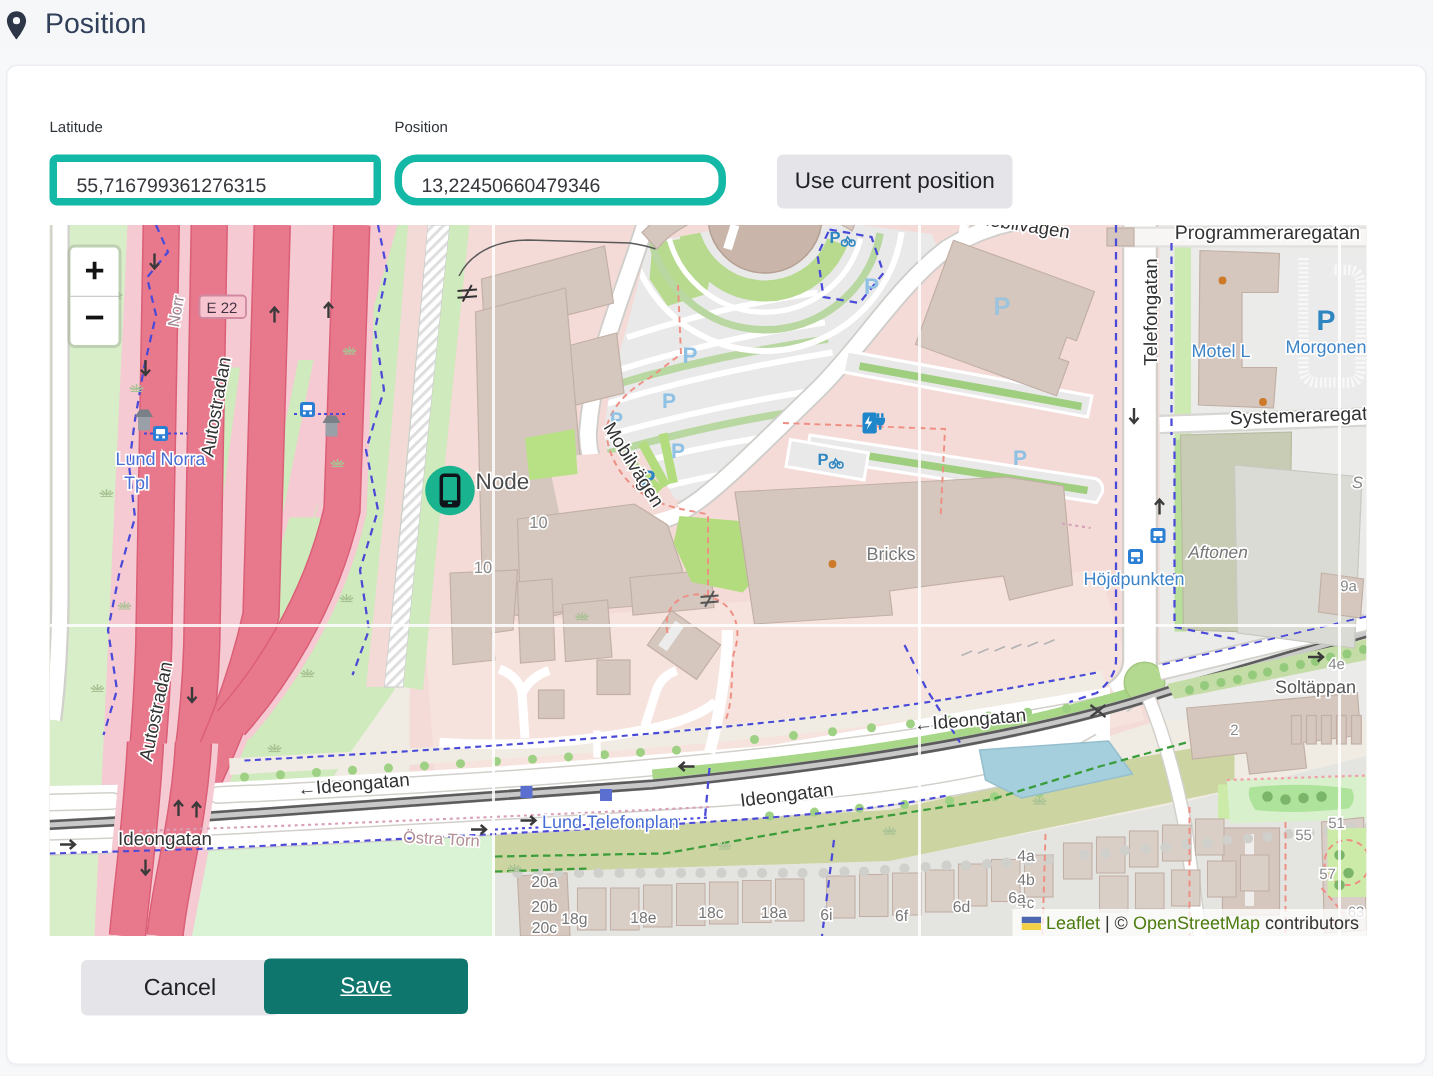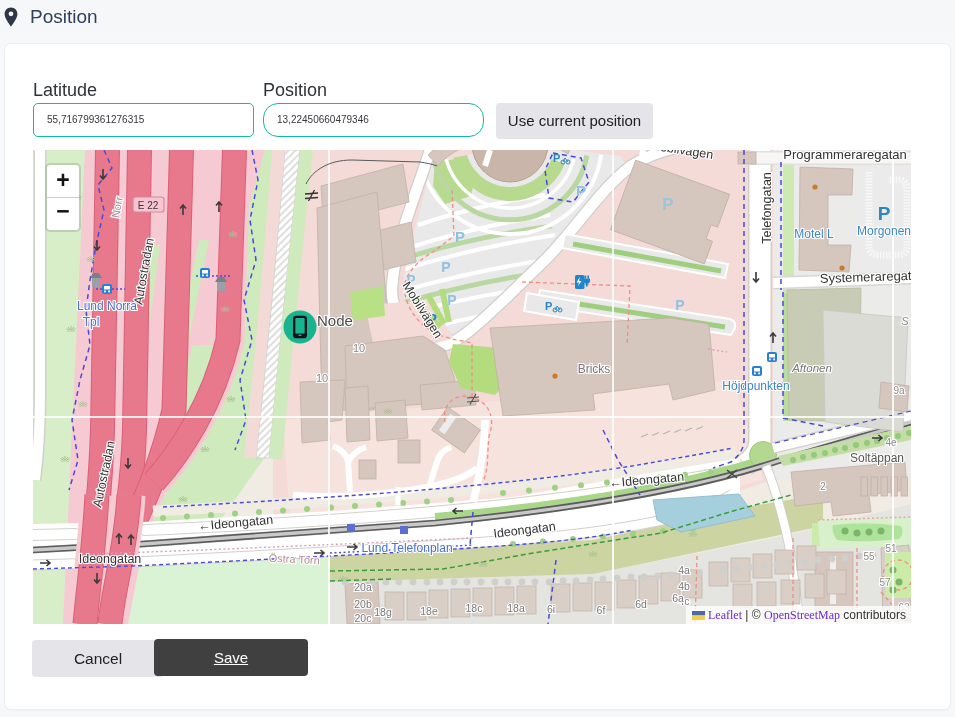--- a/index.html
+++ b/index.html
@@ -1,31 +1,31 @@
 <!DOCTYPE html>
 <html><head>
 <meta charset="utf-8">
 <style>
 * { margin:0; padding:0; box-sizing:border-box; }
 html,body { width:955px; height:717px; background:#f7f8fa; font-family:"Liberation Sans", sans-serif; overflow:hidden; position:relative; }
 .hdr { position:absolute; left:0; top:0; width:955px; height:32px; background:#f6f7f9; }
 .hdr-title { position:absolute; left:30px; top:6px; font-size:19px; color:#31405a; }
 .pin { position:absolute; left:4px; top:7px; }
 .card { position:absolute; left:4px; top:43px; width:947px; height:667px; background:#ffffff; border:1px solid #eceef2; border-radius:7px; box-shadow:0 1px 2px rgba(0,0,0,0.03); }
-.lbl { position:absolute; font-size:18px; color:#2e3338; }
-.inp { position:absolute; height:34px; width:221px; border:1px solid #14b8a6; border-radius:5px; background:#fff; font-size:10px; color:#36383d; line-height:32px; padding-left:13px; }
-.btn { position:absolute; border-radius:4px; text-align:center; font-size:15px; }
+.lbl { position:absolute; font-size:10px; color:#2e3338; }
+.inp { position:absolute; height:34px; width:221px; border:5px solid #14b8a6; border-radius:5px; background:#fff; font-size:13px; color:#36383d; line-height:32px; padding-left:13px; }
+.btn { position:absolute; border-radius:4px; text-align:center; font-size:15px;margin-left:22px; }
 .btn-gray { background:#e5e5e9; color:#202227; }
 #map { position:absolute; left:33px; top:150px; width:878px; height:474px; overflow:hidden; background:#f1ede6; }
 #zoomctl { position:absolute; left:12px; top:13px; width:36px; height:69px; background:rgba(160,170,150,0.45); border-radius:5px; padding:2px; }
 #zoomctl .zb { width:32px; height:32px; background:#fff; color:#131313; text-align:center; font-size:23px; font-weight:bold; line-height:30px; }
 #zoomctl .zb1 { border-radius:3px 3px 0 0; border-bottom:1px solid #ccc; height:33px;}
 #zoomctl .zb2 { border-radius:0 0 3px 3px; line-height:26px; }
 #attr { position:absolute; right:0; bottom:0; height:18px; background:rgba(255,255,255,0.78); font-size:12px; color:#333; padding:0 5px 0 6px; line-height:18px; }
-#attr a { color:#6d28d9; text-decoration:none;font-family:Liberation Serif, serif; }
+#attr a { color:#4d7c0f; text-decoration:none; }
 </style>
 </head>
 <body>
 <div class="hdr"></div>
 <svg class="pin" width="14" height="20" viewBox="0 0 14 20">
     <path d="M7 0.5 C3.4 0.5 0.6 3.3 0.6 6.9 C0.6 11.7 7 19.4 7 19.4 C7 19.4 13.4 11.7 13.4 6.9 C13.4 3.3 10.6 0.5 7 0.5 Z M7 9.2 A2.4 2.4 0 1 1 7 4.4 A2.4 2.4 0 0 1 7 9.2 Z" fill="#2e3748"></path>
   </svg>
 <div class="hdr-title">Position</div>
 <div class="card"></div>
 <div class="lbl" style="left:33px; top:80px;">Latitude</div>
@@ -510,13 +510,13 @@
 <div id="zoomctl">
       <div class="zb zb1">+</div>
       <div class="zb zb2">−</div>
     </div>
 <div id="attr"><svg width="13" height="9" style="vertical-align:-1px">
         <rect width="13" height="4.5" fill="#4e68b0"></rect>
         <rect y="4.5" width="13" height="4.5" fill="#f3cf45"></rect>
       </svg> <a>Leaflet</a> | © <a>OpenStreetMap</a> contributors</div>
 </div>
 <div class="btn btn-gray" style="left:32px; top:640px; width:132px; height:37px; line-height:37px; font-size:15.5px;">Cancel</div>
-<div class="btn" style="left:154px; top:639px; width:154px; height:37px; line-height:37px; background:#404040; color:#fff;text-decoration:underline;">Save</div>
+<div class="btn" style="left:154px; top:639px; width:136px; height:37px; line-height:37px; background:#0f766e; color:#fff;text-decoration:underline;">Save</div>
 
 </body></html>

